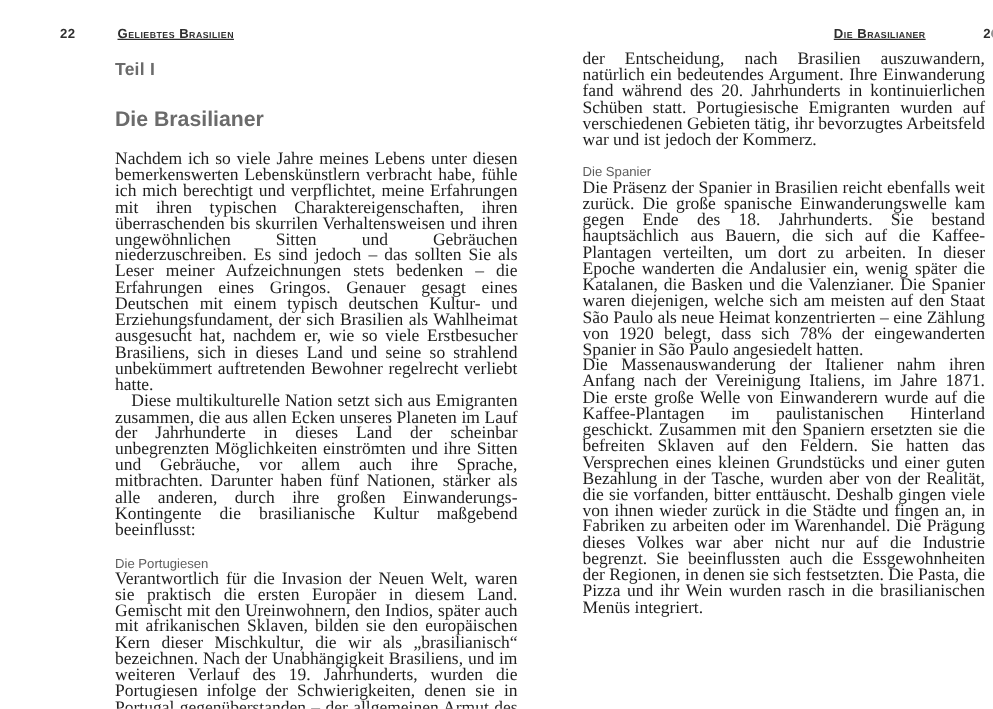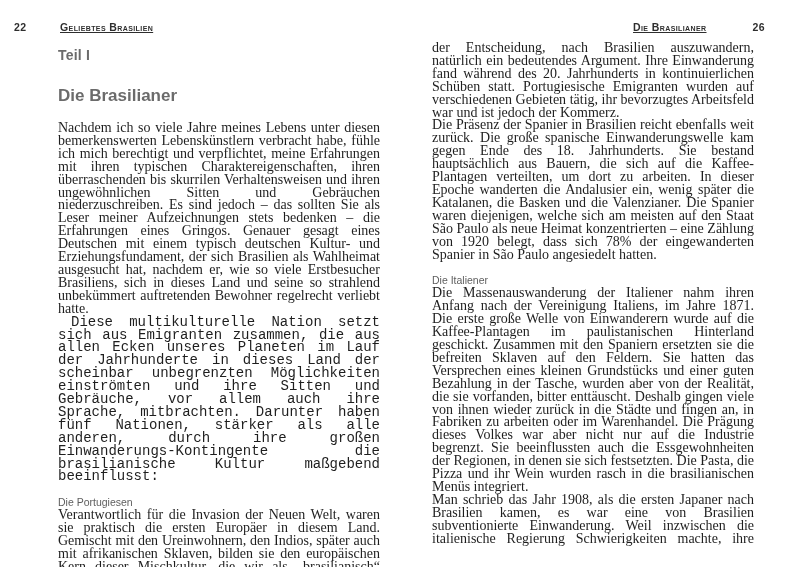--- a/index.html
+++ b/index.html
@@ -7,21 +7,21 @@
     width: 794px; height: 567px;
     background: #ffffff;
     overflow: hidden;
   }
   .spread {
     position: relative;
     width: 794px; height: 567px;
     background: #ffffff;
     font-family: "Liberation Serif", "DejaVu Serif", serif;
   }
-  .page { position: absolute; top: 0; height: 561px; width: 397px; }
+  .page { position: absolute; top: 0; height: 561px; width: 397px; margin-left: 34px; }
   .page-left  { left: 0; }
   .page-right { left: 397px; }
 
   .running-row {
     position: absolute; top: 21px;
     font-family: "Liberation Sans", "DejaVu Sans", sans-serif;
     font-size: 10.5px; font-weight: 700;
     color: #2e2e2e; letter-spacing: 0.4px;
     display: flex; align-items: baseline;
   }
@@ -46,21 +46,21 @@
     color: #6b6b6b;
   }
 
   .para {
     margin: 0;
     font-size: 14px; line-height: 12.9px;
     text-align: justify;
     color: #1e1e1e;
     hyphens: auto;
   }
-  .para.indent    { text-indent: 13px; font-family: Liberation Mono, monospace; }
+  .para.indent    { text-indent: 13px; }
   .para.continues { text-align-last: justify; }
 
   .subhead {
     margin: 13px 0 1px 0;
     font-family: "Liberation Sans", "DejaVu Sans", sans-serif;
     font-size: 10.5px;
     color: #5e5e5e;
   }
 </style>
 </head>
@@ -86,21 +86,20 @@
   </section>
 
   <section class="page page-right">
     <header class="running-row">
       <span class="running-head">Die Brasilianer</span>
       <span class="page-num">26</span>
     </header>
     <div class="content-right">
       <div class="body-text">
           <p class="para">der Entscheidung, nach Brasilien auszuwandern, natürlich ein bedeutendes Argument. Ihre Einwanderung fand während des 20. Jahrhunderts in kontinuierlichen Schüben statt. Portugiesische Emigranten wurden auf verschiedenen Gebieten tätig, ihr bevorzugtes Arbeitsfeld war und ist jedoch der Kommerz.</p>
+          <div class="subhead">Die Spanier</div>
           <p class="para">Die Präsenz der Spanier in Brasilien reicht ebenfalls weit zurück. Die große spanische Einwanderungswelle kam gegen Ende des 18. Jahrhunderts. Sie bestand hauptsächlich aus Bauern, die sich auf die Kaffee-Plantagen verteilten, um dort zu arbeiten. In dieser Epoche wanderten die Andalusier ein, wenig später die Katalanen, die Basken und die Valenzianer. Die Spanier waren diejenigen, welche sich am meisten auf den Staat São Paulo als neue Heimat konzentrierten – eine Zählung von 1920 belegt, dass sich 78% der eingewanderten Spanier in São Paulo angesiedelt hatten.</p>
-          <div class="subhead">Die Italiener</div>
           <p class="para">Die Massenauswanderung der Italiener nahm ihren Anfang nach der Vereinigung Italiens, im Jahre 1871. Die erste große Welle von Einwanderern wurde auf die Kaffee-Plantagen im paulistanischen Hinterland geschickt. Zusammen mit den Spaniern ersetzten sie die befreiten Sklaven auf den Feldern. Sie hatten das Versprechen eines kleinen Grundstücks und einer guten Bezahlung in der Tasche, wurden aber von der Realität, die sie vorfanden, bitter enttäuscht. Deshalb gingen viele von ihnen wieder zurück in die Städte und fingen an, in Fabriken zu arbeiten oder im Warenhandel. Die Prägung dieses Volkes war aber nicht nur auf die Industrie begrenzt. Sie beeinflussten auch die Essgewohnheiten der Regionen, in denen sie sich festsetzten. Die Pasta, die Pizza und ihr Wein wurden rasch in die brasilianischen Menüs integriert.</p>
-          <p class="para continues">Man schrieb das Jahr 1908, als die ersten Japaner nach Brasilien kamen, es war eine von Brasilien subventionierte Einwanderung. Weil inzwischen die italienische Regierung Schwierigkeiten machte, ihre</p>
         </div>
     </div>
   </section>
 
 </div>
 
 </body></html>

